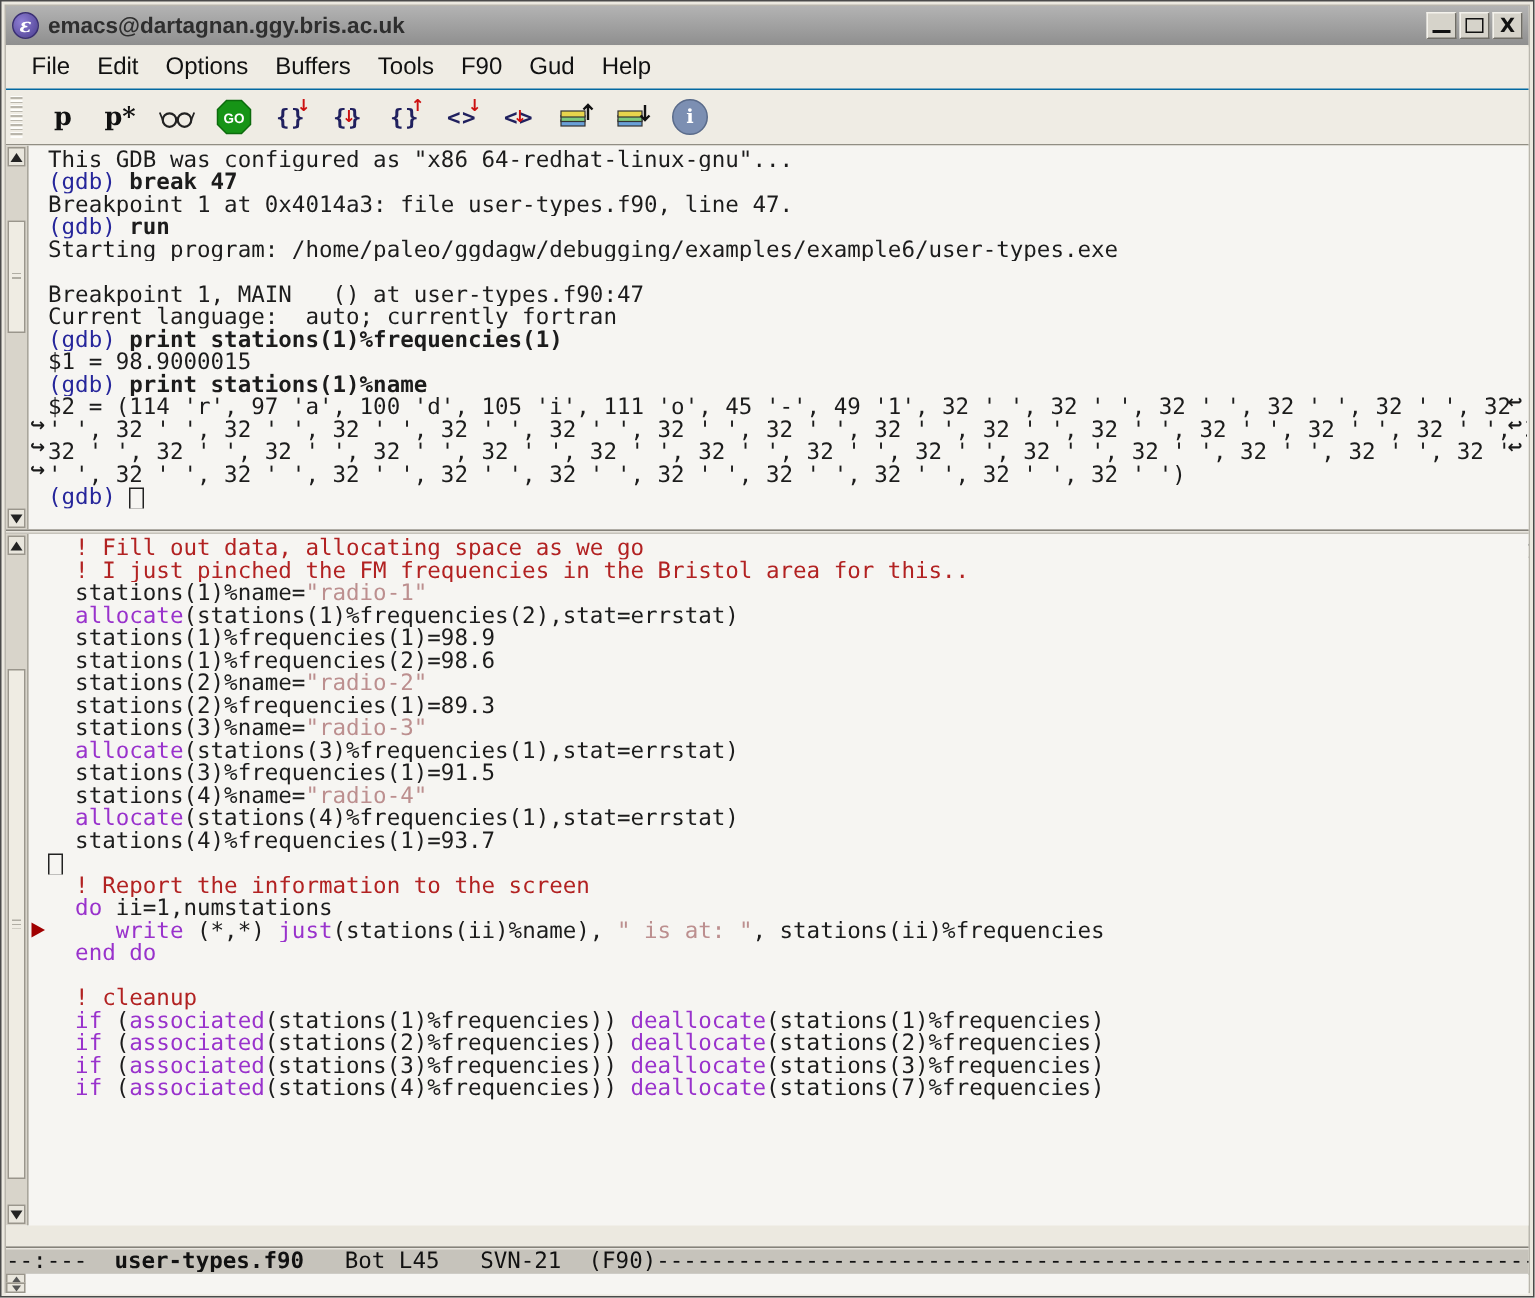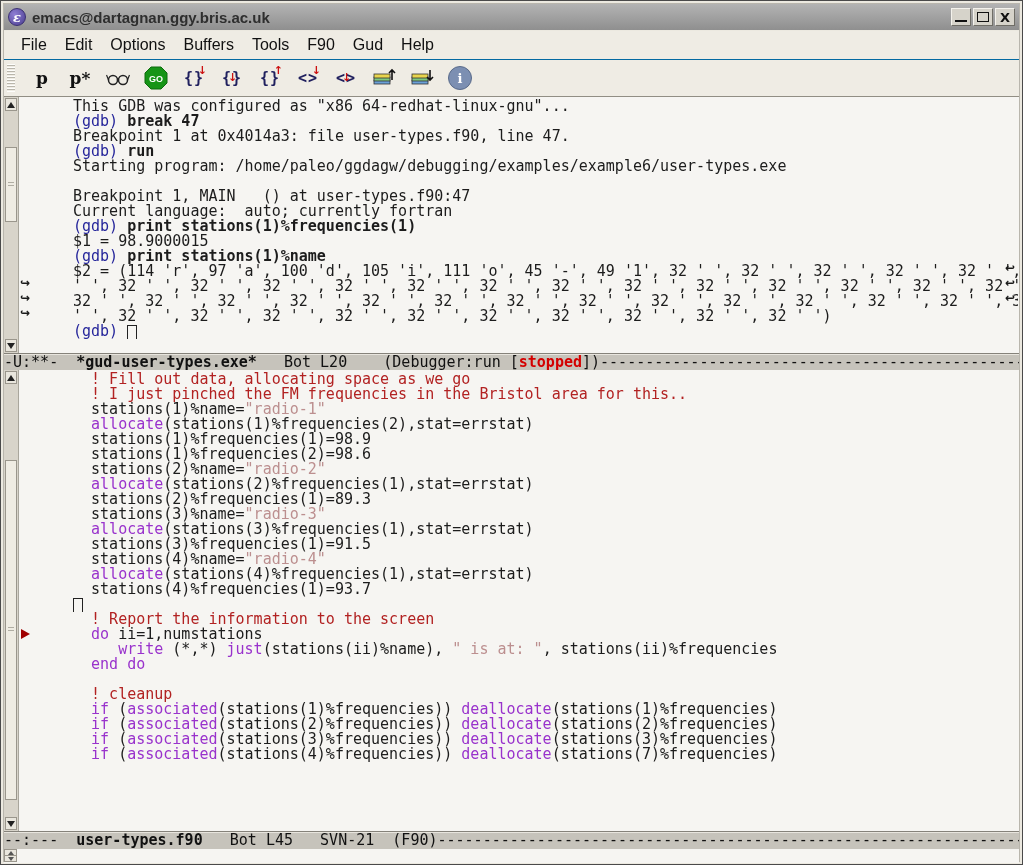--- a/index.html
+++ b/index.html
@@ -47,22 +47,22 @@
   .arw-out{right:0px;top:-1px;}
   .arw-in{left:9px;top:6px;}
   .go-oct{display:block;}
   .info-circle{width:22px;height:22px;border-radius:50%;background:#7c8fb2;border:1px solid #5a6b8a;
                color:#fff;font:bold 13px "DejaVu Serif",serif;
                display:flex;align-items:center;justify-content:center;}
 
   
   .ewin{position:absolute;left:3px;right:3px;background:#f6f5f2;overflow:hidden;}
   #win-gdb{top:96px;height:256px;}
-  #win-src{top:369px;height:461px;}
-  .textarea{position:absolute;left:28px;top:2px;right:1px;bottom:0;overflow:hidden;margin-left:41px;}
+  #win-src{top:355px;height:461px;}
+  .textarea{position:absolute;left:28px;top:2px;right:1px;bottom:0;overflow:hidden;}
   .ln{height:15px;line-height:15px;white-space:pre;overflow:hidden;
       font-family:"DejaVu Sans Mono",monospace;font-size:15px;color:#1c1c1c;}
   .b{font-weight:bold;}
   .prompt{color:#26269b;}
   .cmt{color:#b22222;}
   .kw{color:#9932cc;}
   .str{color:#bc8f8f;}
   .fn{color:#2424c4;}
   .redb{color:#d40000;font-weight:bold;margin-top:33px;}
   .cursor{display:inline-block;width:8px;height:13px;border:1px solid #222;vertical-align:-2px;}
@@ -265,21 +265,20 @@
         </div>
     </div>
     <div class="textarea" id="src-lines">
         <div class="ln"><span class="cmt">  ! Fill out data, allocating space as we go</span></div>
         <div class="ln"><span class="cmt">  ! I just pinched the FM frequencies in the Bristol area for this..</span></div>
         <div class="ln"><span>  stations(1)%name=</span><span class="str">"radio-1"</span></div>
         <div class="ln"><span>  </span><span class="kw">allocate</span><span>(stations(1)%frequencies(2),stat=errstat)</span></div>
         <div class="ln"><span>  stations(1)%frequencies(1)=98.9</span></div>
         <div class="ln"><span>  stations(1)%frequencies(2)=98.6</span></div>
         <div class="ln"><span>  stations(2)%name=</span><span class="str">"radio-2"</span></div>
-        <div class="ln"><span>  </span><span class="kw">allocate</span><span>(stations(2)%frequencies(1),stat=errstat)</span></div>
         <div class="ln"><span>  stations(2)%frequencies(1)=89.3</span></div>
         <div class="ln"><span>  stations(3)%name=</span><span class="str">"radio-3"</span></div>
         <div class="ln"><span>  </span><span class="kw">allocate</span><span>(stations(3)%frequencies(1),stat=errstat)</span></div>
         <div class="ln"><span>  stations(3)%frequencies(1)=91.5</span></div>
         <div class="ln"><span>  stations(4)%name=</span><span class="str">"radio-4"</span></div>
         <div class="ln"><span>  </span><span class="kw">allocate</span><span>(stations(4)%frequencies(1),stat=errstat)</span></div>
         <div class="ln"><span>  stations(4)%frequencies(1)=93.7</span></div>
         <div class="ln"><span class="cursor"> </span></div>
         <div class="ln"><span class="cmt">  ! Report the information to the screen</span></div>
         <div class="ln"><span>  </span><span class="kw">do</span><span> ii=1,numstations</span></div>

